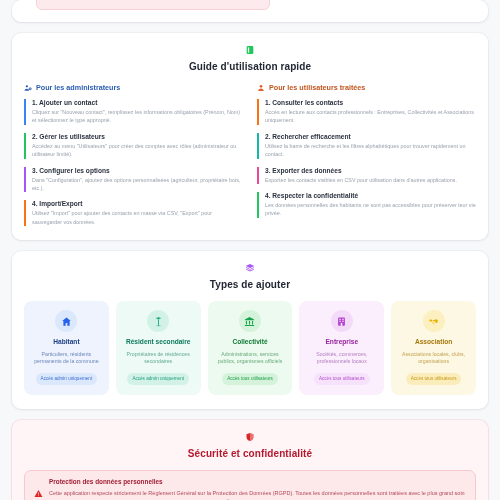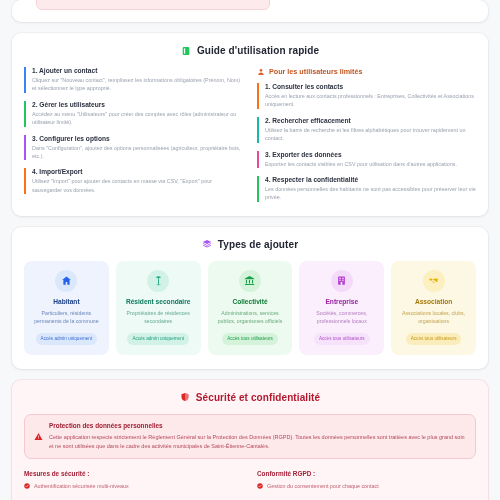--- a/index.html
+++ b/index.html
@@ -28,21 +28,21 @@
   .topclip { height: 22px; padding: 0 12px; position: relative; }
   .topclip .innerpill {
     position: absolute; left: 24px; right: 218px; top: -12px; height: 22px;
     background: #fdeaec; border: 1px solid #f7d2d7; border-radius: 6px;
   }
 
   
   .sect-title {
     display: flex; align-items: center; justify-content: center;
     gap: 6px; padding: 12px 0 11px;
-    font-size: 10px; font-weight: bold; color: #222733; letter-spacing: .1px;
+    font-size: 10px; font-weight: bold; color: #222733; letter-spacing: .1px; flex-direction: column;
   }
   .sect-title.pink { color: #b3182f; }
   .ico { display:inline-flex; align-items:center; justify-content:center; line-height:0; }
 
   
   .two-col { display: flex; gap: 14px; padding: 0 12px 14px; }
   .col { flex: 1 1 0; min-width: 0; }
   .col-head {
     display: flex; align-items: center; gap: 4px;
     font-size: 7.2px; font-weight: bold; color: #2d3342; margin-bottom: 7px;
@@ -105,20 +105,31 @@
           <rect x="4" y="2.5" width="16" height="19" rx="2.4"></rect>
           <rect x="7" y="5.5" width="3" height="13" rx="1" fill="#ffffff" opacity=".92"></rect>
         </svg>
       </span>
       <span>Guide d'utilisation rapide</span>
     </div>
 
     <div class="two-col">
 
       <div class="col">
+        <div class="col-head blue">
+          <span class="ico">
+            <svg width="8" height="8" viewBox="0 0 24 24" fill="#2a5db0">
+              <circle cx="8.5" cy="7" r="3.4"></circle>
+              <path d="M1.7 20c0-3.7 3-6.1 6.8-6.1s6.8 2.4 6.8 6.1z"></path>
+              <circle cx="18.4" cy="14.6" r="4.4"></circle>
+              <circle cx="18.4" cy="14.6" r="1.7" fill="#ffffff"></circle>
+            </svg>
+          </span>
+          <span>Pour les administrateurs</span>
+        </div>
         <div>
           <div class="step" style="border-left-color:#3b82f6">
             <div class="step-t">1. Ajouter un contact</div>
             <div class="step-d">Cliquez sur "Nouveau contact", remplissez les informations obligatoires (Prénom, Nom) et sélectionnez le type approprié.</div>
           </div>
           <div class="step" style="border-left-color:#22c55e">
             <div class="step-t">2. Gérer les utilisateurs</div>
             <div class="step-d">Accédez au menu "Utilisateurs" pour créer des comptes avec rôles (administrateur ou utilisateur limité).</div>
           </div>
           <div class="step" style="border-left-color:#a855f7">
@@ -133,21 +144,21 @@
       </div>
 
       <div class="col">
         <div class="col-head orange">
           <span class="ico">
             <svg width="8" height="8" viewBox="0 0 24 24" fill="#e2622a">
               <circle cx="12" cy="7" r="4"></circle>
               <path d="M3.8 21c0-4.4 3.7-7.2 8.2-7.2s8.2 2.8 8.2 7.2z"></path>
             </svg>
           </span>
-          <span>Pour les utilisateurs limités</span>
+          <span>Pour les utilisateurs traitées</span>
         </div>
         <div>
           <div class="step" style="border-left-color:#f97316">
             <div class="step-t">1. Consulter les contacts</div>
             <div class="step-d">Accès en lecture aux contacts professionnels : Entreprises, Collectivités et Associations uniquement.</div>
           </div>
           <div class="step" style="border-left-color:#14b8a6">
             <div class="step-t">2. Rechercher efficacement</div>
             <div class="step-d">Utilisez la barre de recherche et les filtres alphabétiques pour trouver rapidement un contact.</div>
           </div>

